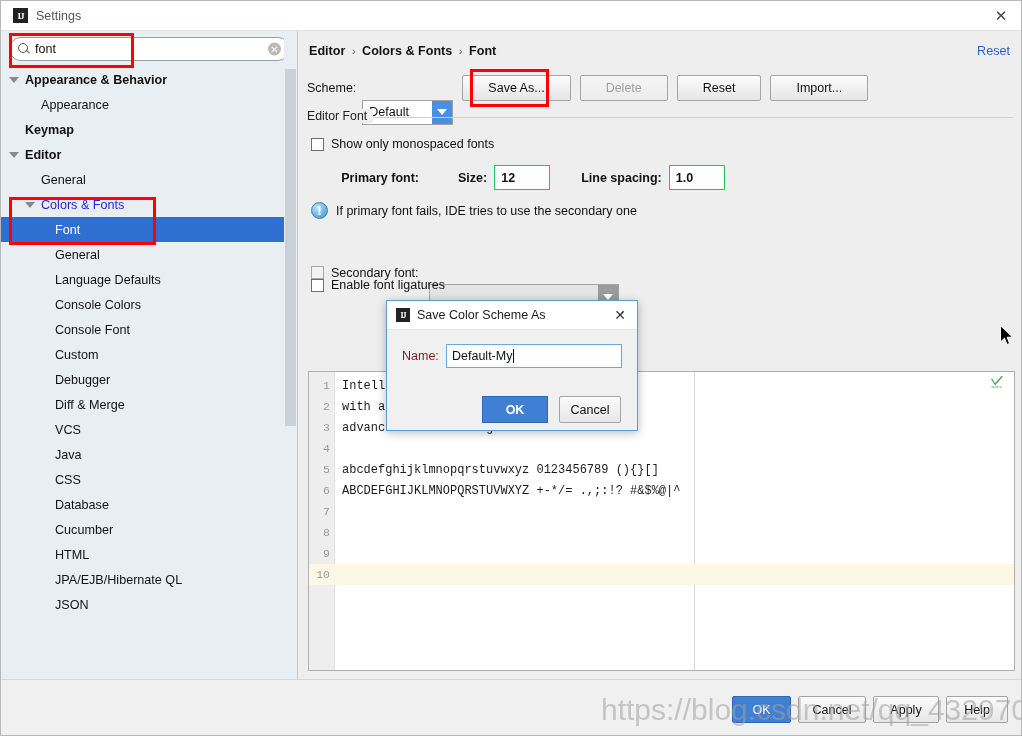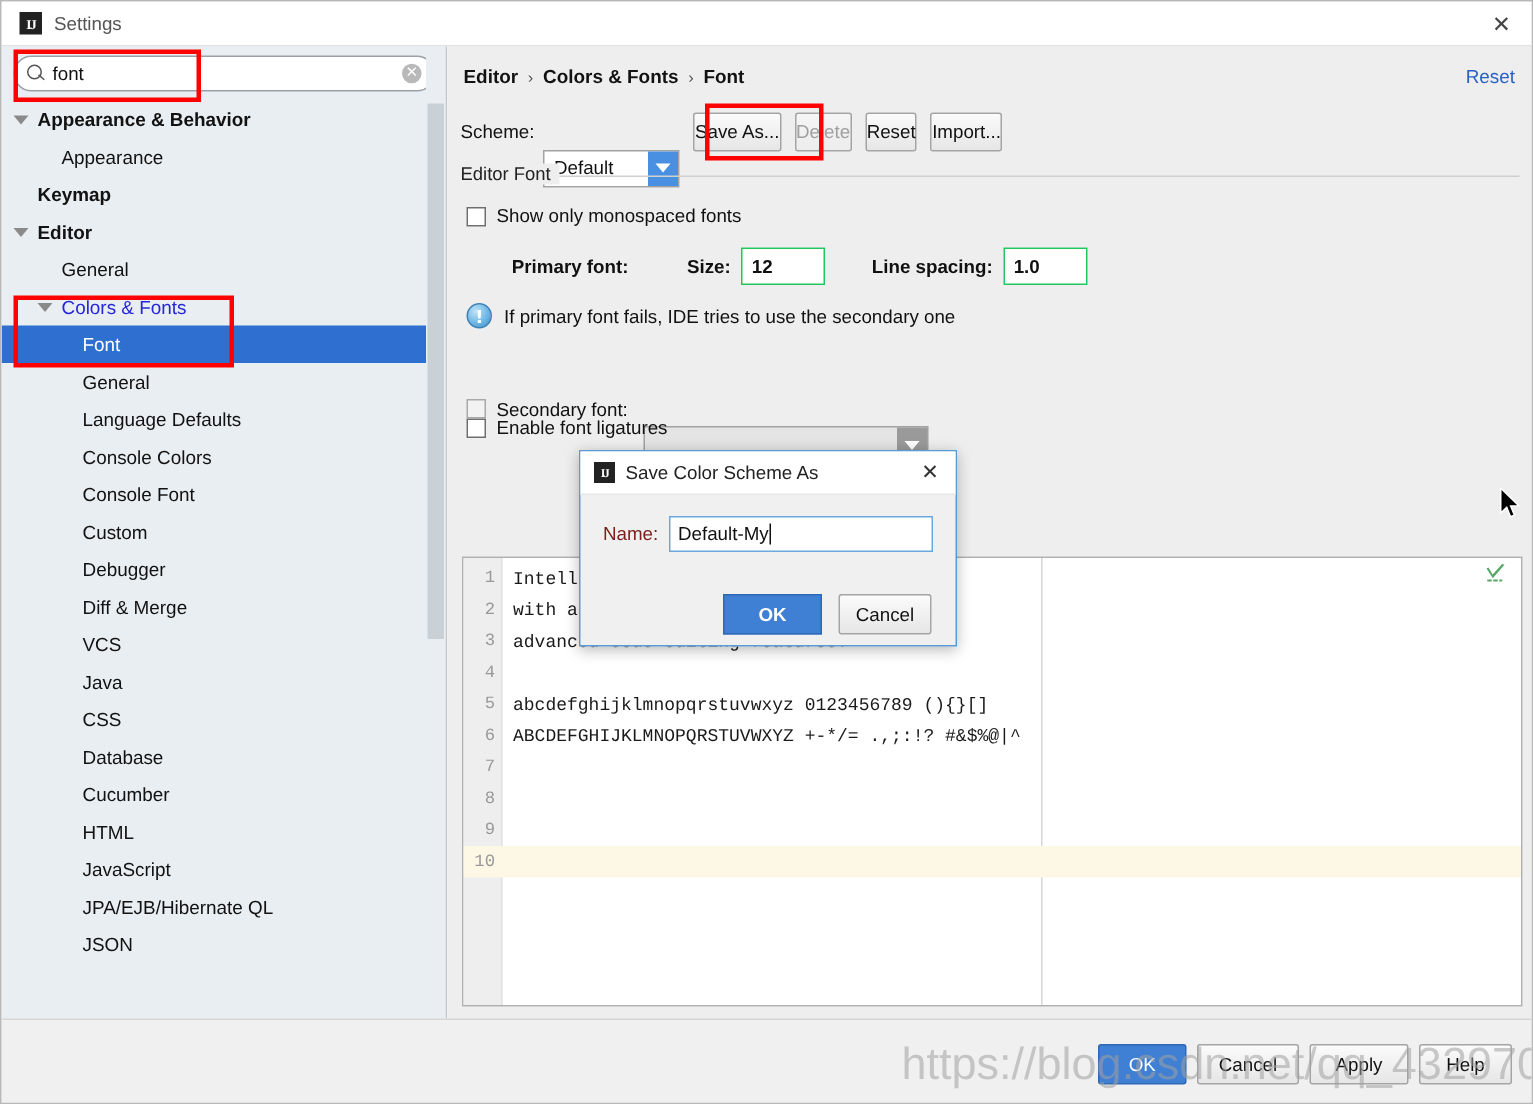--- a/index.html
+++ b/index.html
@@ -160,21 +160,21 @@
     background: #4a90e2; display: flex; align-items: center; justify-content: center;
   }
   .combo .cb-arrow::after {
     content: ""; border-left: 5px solid transparent; border-right: 5px solid transparent;
     border-top: 6px solid #ffffff;
   }
   .combo.disabled { background: #e4e4e4; color: #999; }
   .combo.disabled .cb-arrow { background: #9a9a9a; }
 
   .btn {
-    height: 26px; padding: 0 0; margin-left: 9px;
+    height: 26px; padding: 0 25px; margin-left: 9px;
     border: 1px solid #a5a5a5; border-radius: 2px;
     background: linear-gradient(#fbfbfb, #e6e6e6);
     font-size: 12.5px; color: #111;
     display: flex; align-items: center; justify-content: center;
     font-family: "Liberation Sans", sans-serif;
   }
   .btn.disabled { color: #a0a0a0; background: linear-gradient(#f5f5f5, #ececec); }
 
   .group {
     position: absolute; left: 8px; top: 86px;
@@ -424,24 +424,20 @@
         <div class="tree-row ind2">
           <span class="arrow none"></span>
           <span>Cucumber</span>
         </div>
         <div class="tree-row ind2">
           <span class="arrow none"></span>
           <span>HTML</span>
         </div>
         <div class="tree-row ind2">
           <span class="arrow none"></span>
-          <span>JavaScript</span>
-        </div>
-        <div class="tree-row ind2">
-          <span class="arrow none"></span>
           <span>JPA/EJB/Hibernate QL</span>
         </div>
         <div class="tree-row ind2">
           <span class="arrow none"></span>
           <span>JSON</span>
         </div>
       </div>
 
     <div class="side-scroll-track">
       <div class="side-scroll-thumb"></div>

